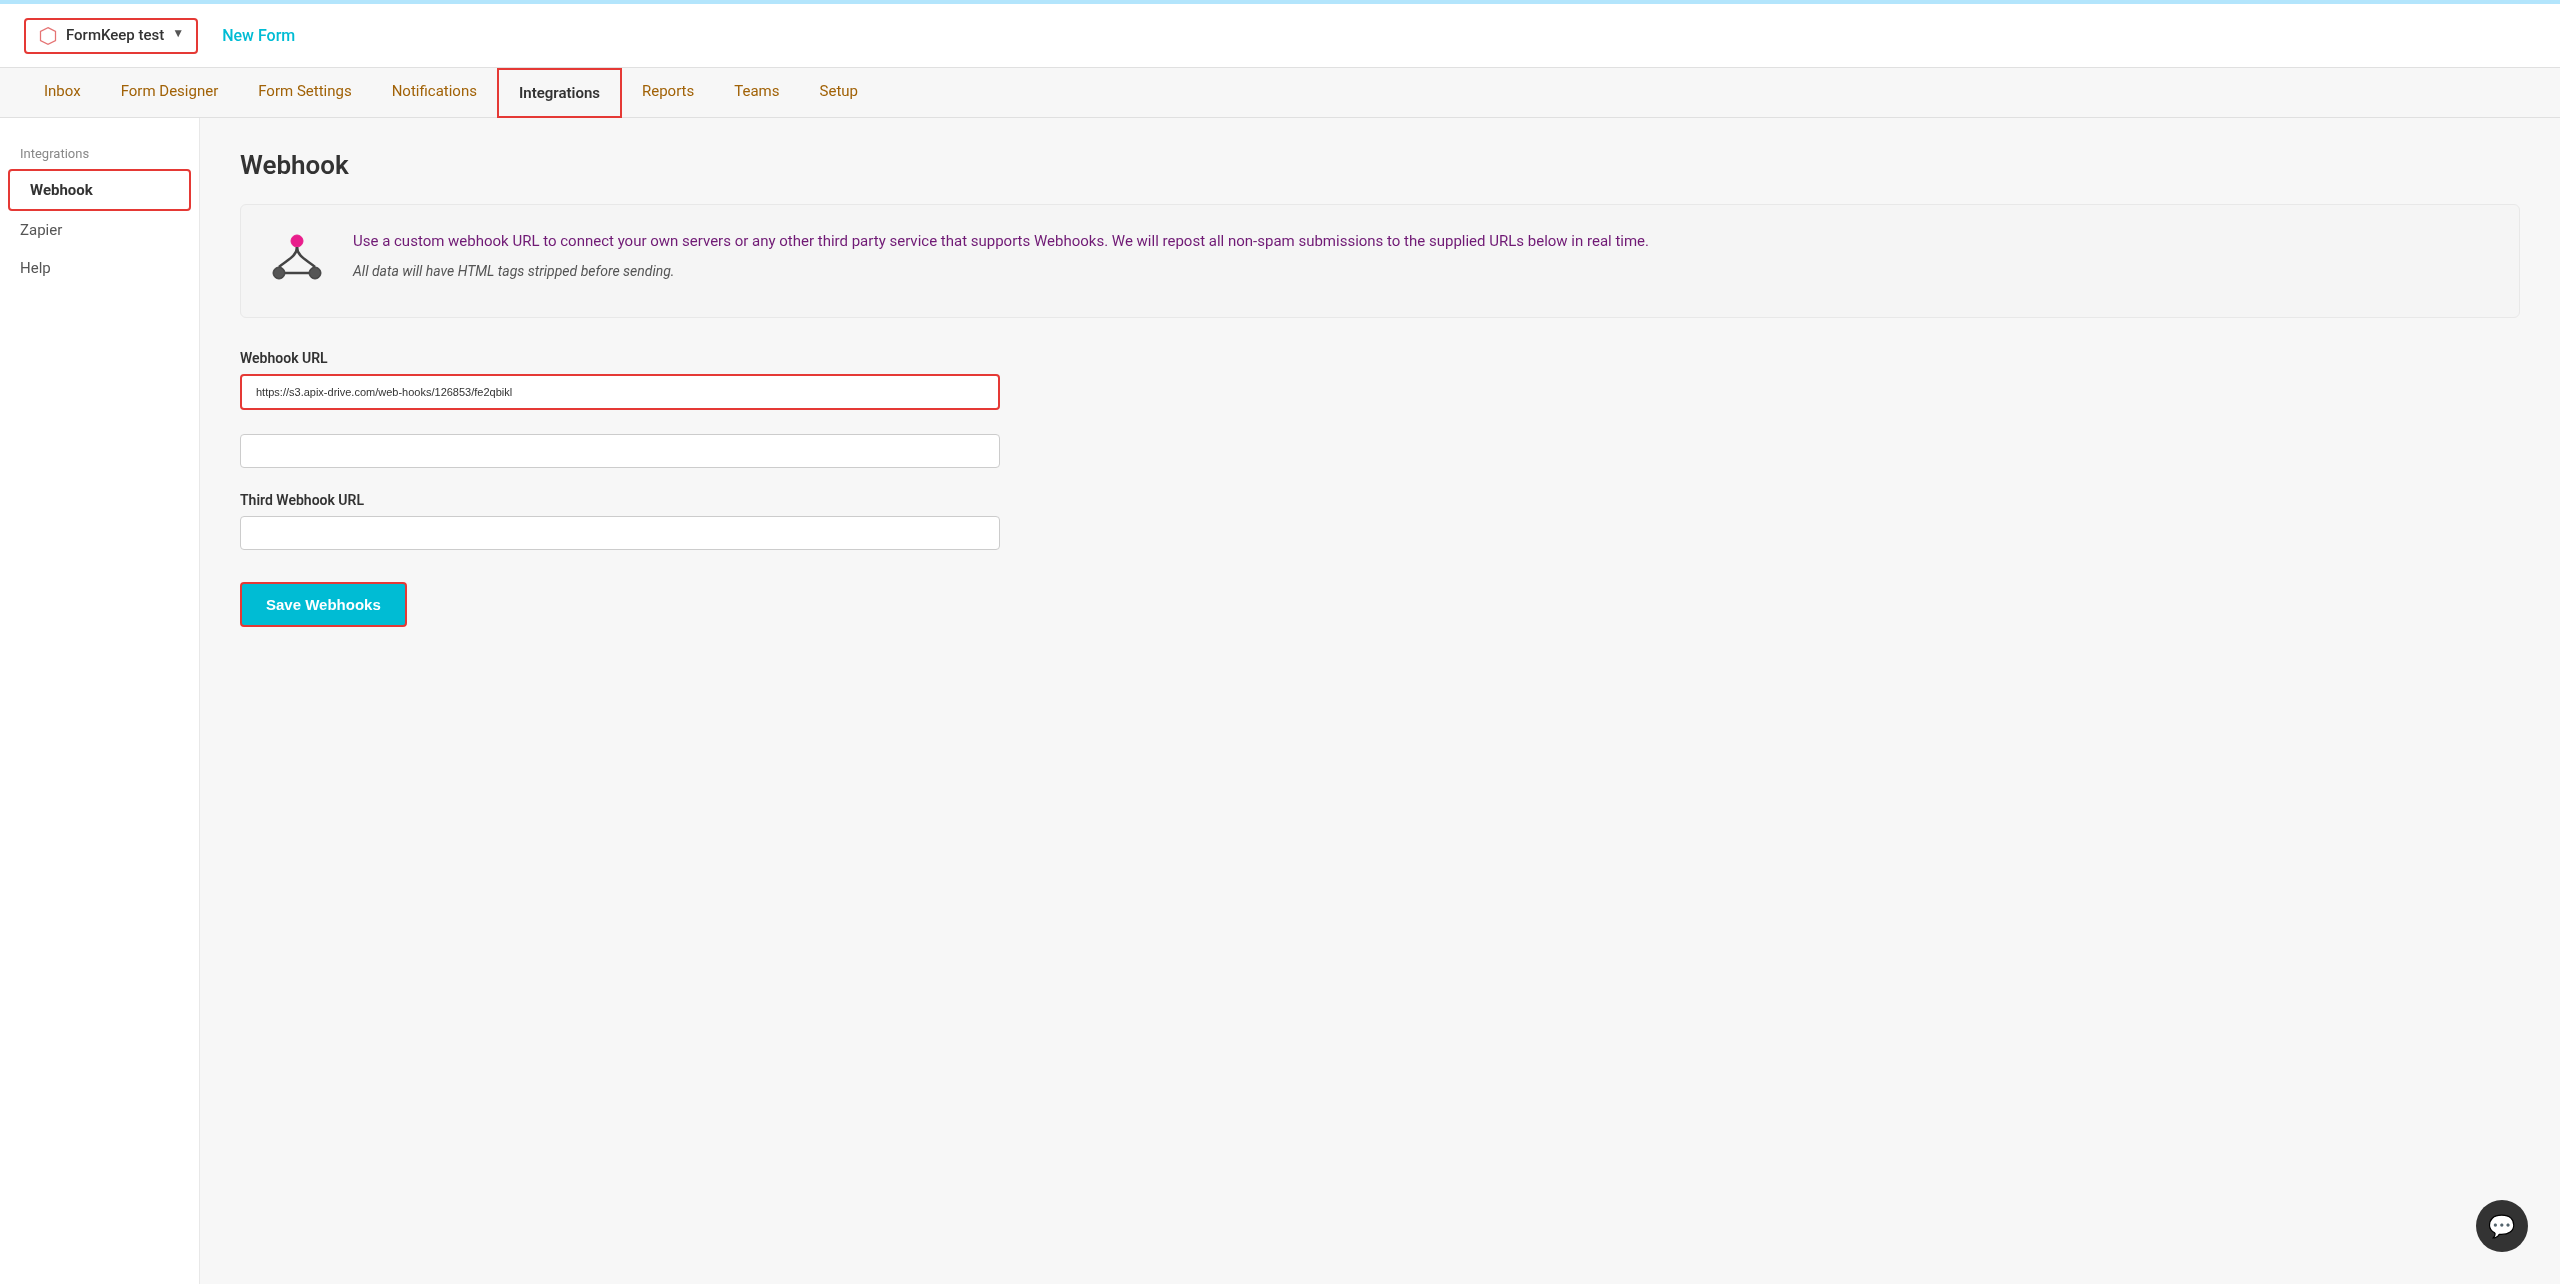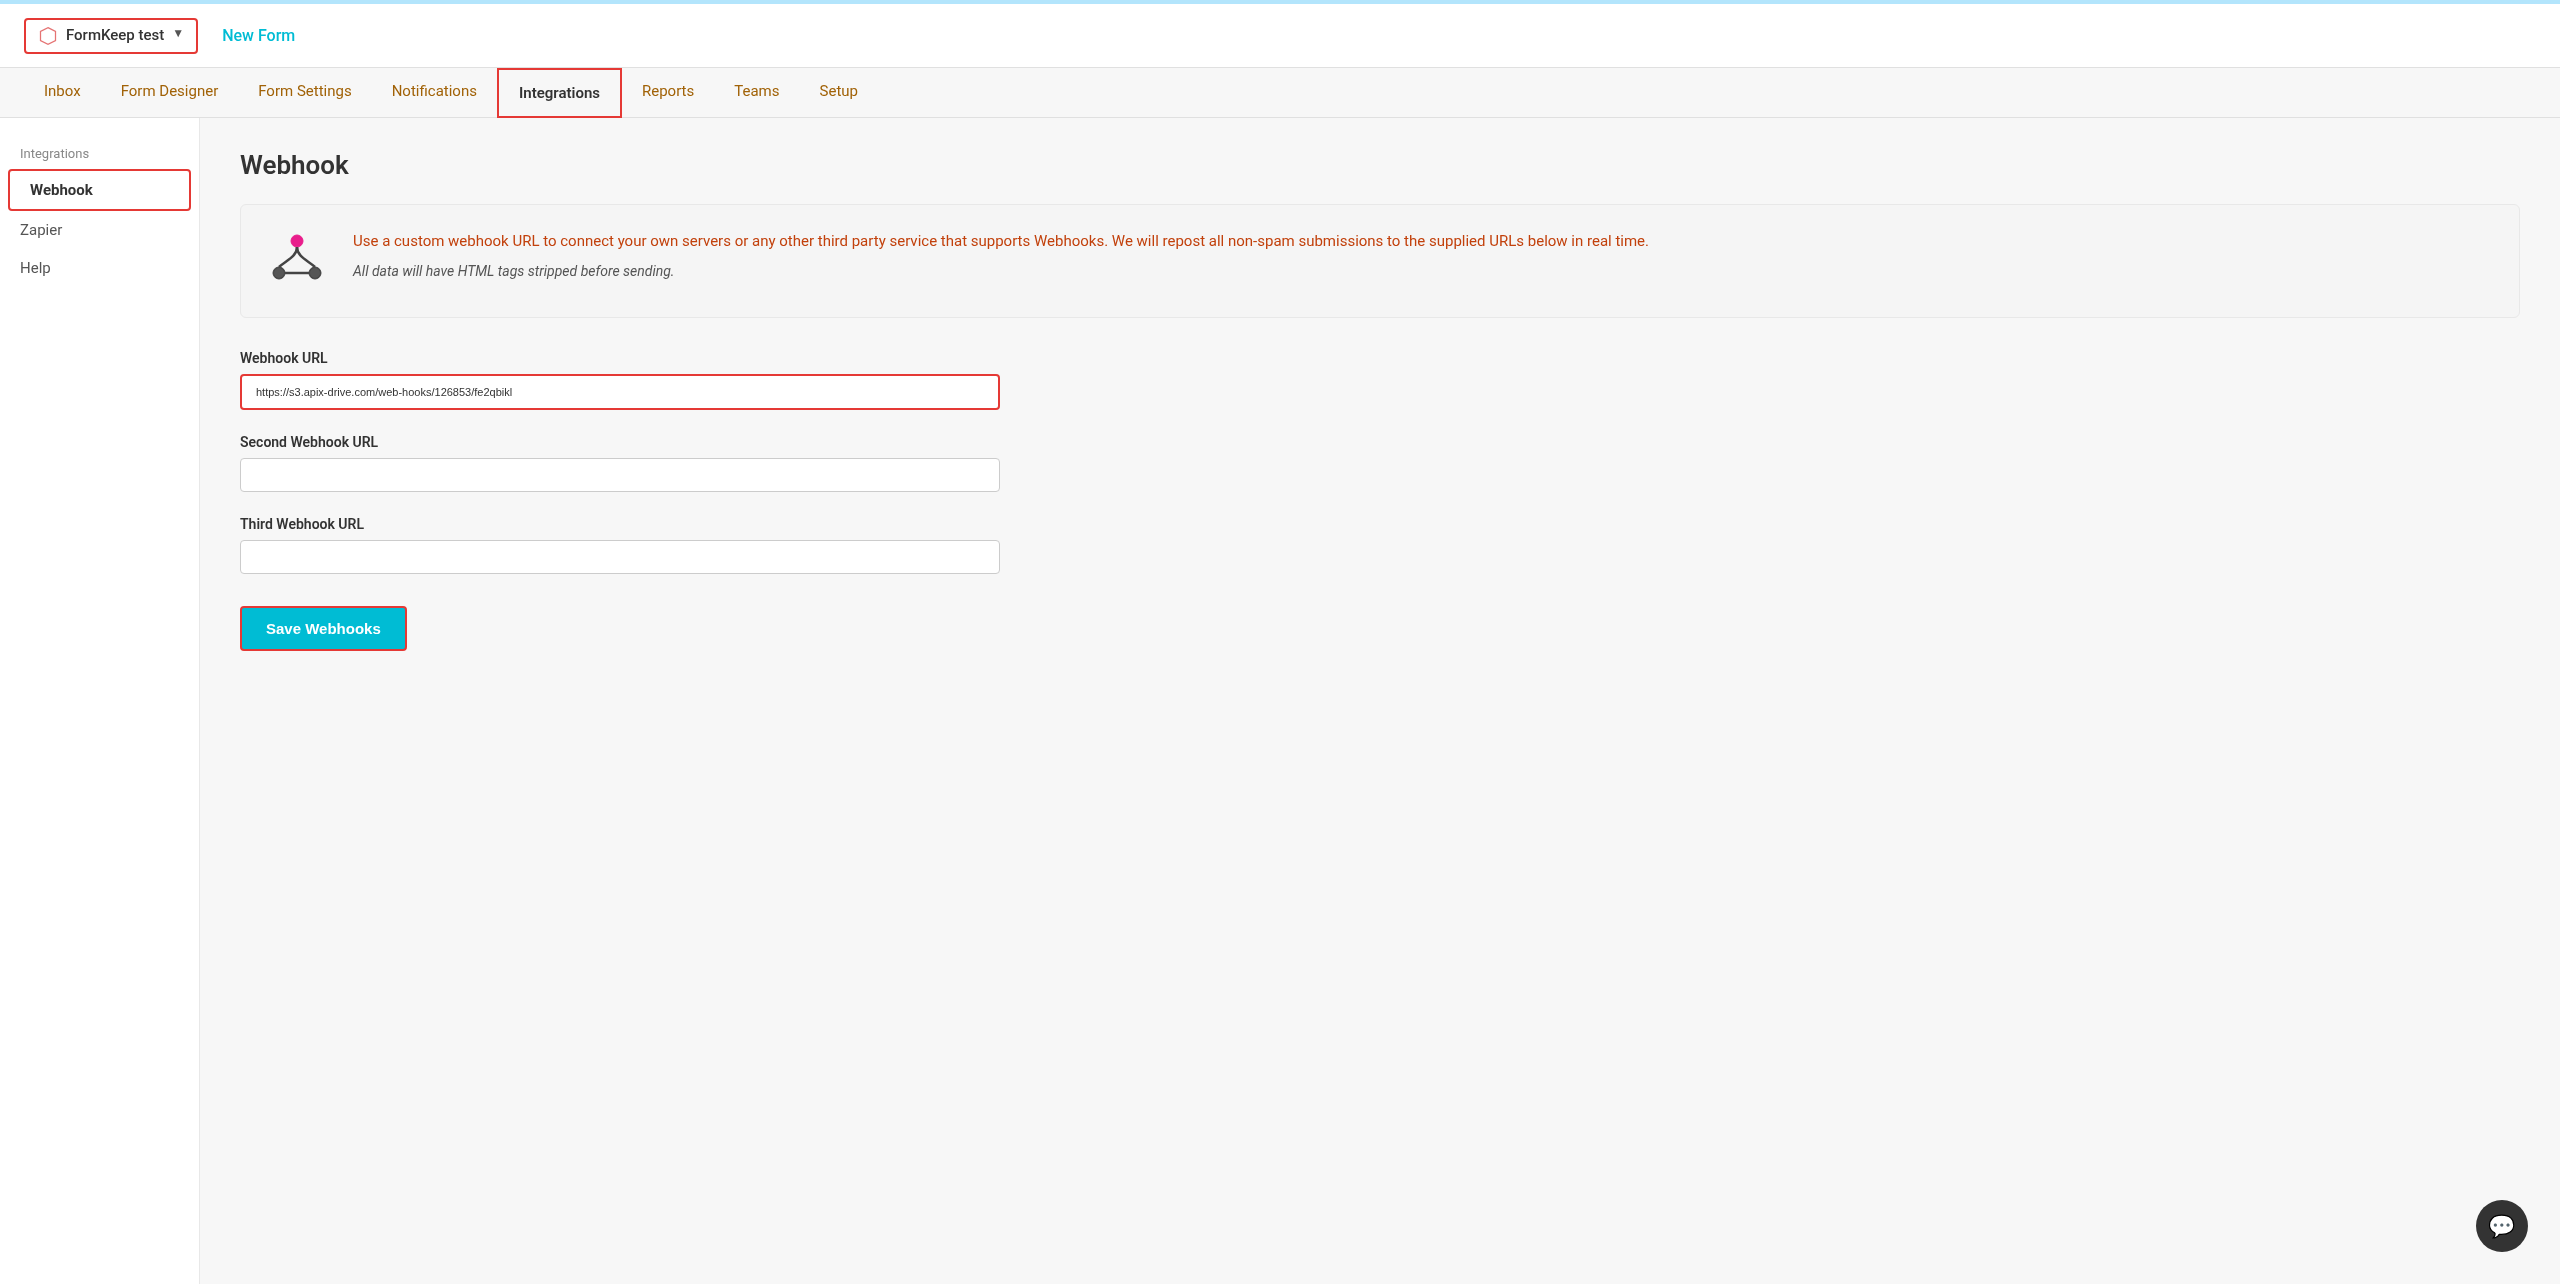--- a/index.html
+++ b/index.html
@@ -130,21 +130,21 @@
     .webhook-icon-container {
       flex-shrink: 0;
       width: 64px;
       height: 64px;
       display: flex;
       align-items: center;
       justify-content: center;
     }
     .info-text {
       font-size: 15px;
-      color: #c2410c;
+      color: #701a75;
       line-height: 1.6;
     }
     .info-text-italic {
       font-style: italic;
       color: #555;
       margin-top: 10px;
       font-size: 14px;
     }
 
     
@@ -279,21 +279,20 @@
     </div>
 
     
     <div class="field-group">
       <div class="field-label">Webhook URL</div>
       <input class="field-input highlighted" type="text" value="https://s3.apix-drive.com/web-hooks/126853/fe2qbikl" style="">
     </div>
 
     
     <div class="field-group">
-      <div class="field-label">Second Webhook URL</div>
       <input class="field-input" type="text" value="" style="">
     </div>
 
     
     <div class="field-group">
       <div class="field-label">Third Webhook URL</div>
       <input class="field-input" type="text" value="" style="">
     </div>
 
     

